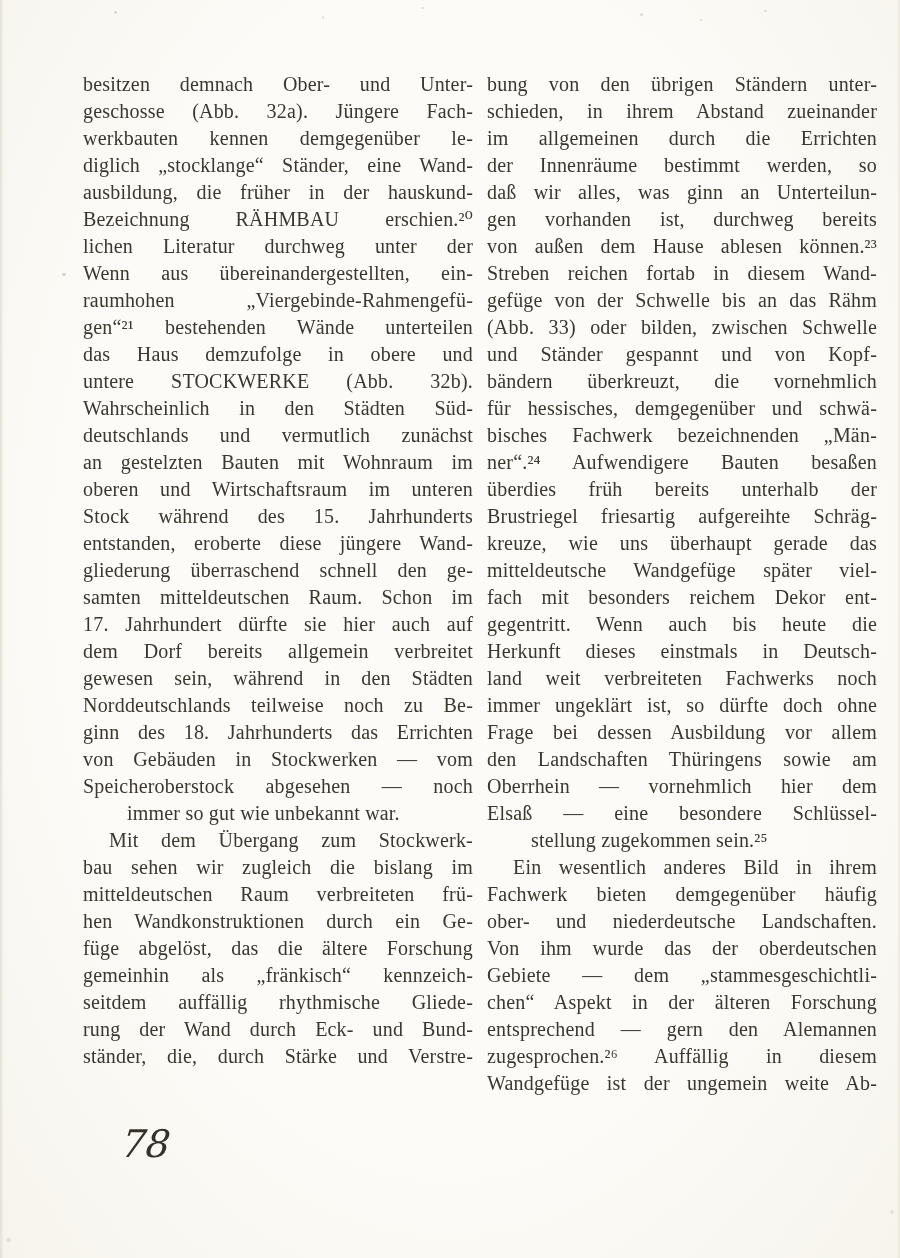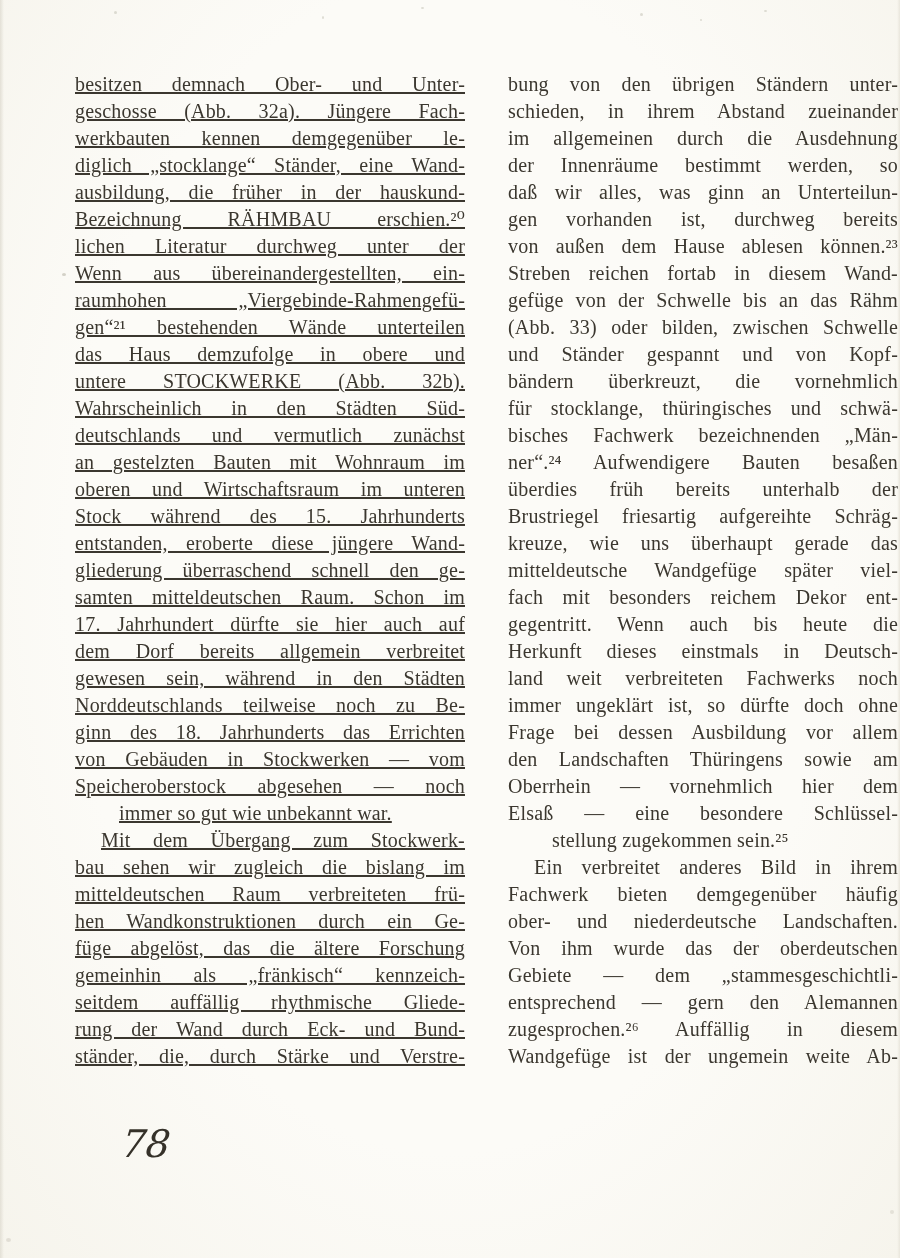--- a/index.html
+++ b/index.html
@@ -26,22 +26,22 @@
     position: absolute;
     right: 0; top: 0;
     width: 3px; height: 1258px;
     background: linear-gradient(to left, #e9e6dc, rgba(233,230,220,0));
   }
   .text-column {
     position: absolute;
     top: 71px;
     width: 390px;
   }
-  .col-left  { left: 75px; text-decoration: underline; }
-  .col-right { left: 508px; }
+  .col-left  { left: 83px; }
+  .col-right { left: 487px; }
   .textline {
     height: 27px;
     line-height: 27px;
     font-size: 20px;
     letter-spacing: 0.2px;
     text-align: justify;
     text-align-last: justify;
     overflow: hidden;
     white-space: normal;
   }
@@ -131,50 +131,51 @@
     <div class="textline">füge abgelöst, das die ältere Forschung</div>
     <div class="textline">gemeinhin als „fränkisch“ kennzeich-</div>
     <div class="textline">seitdem auffällig rhythmische Gliede-</div>
     <div class="textline">rung der Wand durch Eck- und Bund-</div>
     <div class="textline">ständer, die, durch Stärke und Verstre-</div>
   </div>
 
 <div class="text-column col-right">
     <div class="textline">bung von den übrigen Ständern unter-</div>
     <div class="textline">schieden, in ihrem Abstand zueinander</div>
-    <div class="textline">im allgemeinen durch die Ausdehnung</div>
+    <div class="textline">im allgemeinen durch die Errichten</div>
     <div class="textline">der Innenräume bestimmt werden, so</div>
     <div class="textline">daß wir alles, was ginn an Unterteilun-</div>
     <div class="textline">gen vorhanden ist, durchweg bereits</div>
     <div class="textline">von außen dem Hause ablesen können.²³</div>
     <div class="textline">Streben reichen fortab in diesem Wand-</div>
     <div class="textline">gefüge von der Schwelle bis an das Rähm</div>
     <div class="textline">(Abb. 33) oder bilden, zwischen Schwelle</div>
     <div class="textline">und Ständer gespannt und von Kopf-</div>
     <div class="textline">bändern überkreuzt, die vornehmlich</div>
-    <div class="textline">für stocklange, thüringisches und schwä-</div>
+    <div class="textline">für hessisches, demgegenüber und schwä-</div>
     <div class="textline">bisches Fachwerk bezeichnenden „Män-</div>
     <div class="textline">ner“.²⁴ Aufwendigere Bauten besaßen</div>
     <div class="textline">überdies früh bereits unterhalb der</div>
     <div class="textline">Brustriegel friesartig aufgereihte Schräg-</div>
     <div class="textline">kreuze, wie uns überhaupt gerade das</div>
     <div class="textline">mitteldeutsche Wandgefüge später viel-</div>
     <div class="textline">fach mit besonders reichem Dekor ent-</div>
     <div class="textline">gegentritt. Wenn auch bis heute die</div>
     <div class="textline">Herkunft dieses einstmals in Deutsch-</div>
     <div class="textline">land weit verbreiteten Fachwerks noch</div>
     <div class="textline">immer ungeklärt ist, so dürfte doch ohne</div>
     <div class="textline">Frage bei dessen Ausbildung vor allem</div>
     <div class="textline">den Landschaften Thüringens sowie am</div>
     <div class="textline">Oberrhein — vornehmlich hier dem</div>
     <div class="textline">Elsaß — eine besondere Schlüssel-</div>
     <div class="textline par-end">stellung zugekommen sein.²⁵</div>
-    <div class="textline indent">Ein verbreitet anderes Bild in ihrem</div>
+    <div class="textline indent">Ein wesentlich anderes Bild in ihrem</div>
     <div class="textline">Fachwerk bieten demgegenüber häufig</div>
     <div class="textline">ober- und niederdeutsche Landschaften.</div>
     <div class="textline">Von ihm wurde das der oberdeutschen</div>
     <div class="textline">Gebiete — dem „stammesgeschichtli-</div>
+    <div class="textline">chen“ Aspekt in der älteren Forschung</div>
     <div class="textline">entsprechend — gern den Alemannen</div>
     <div class="textline">zugesprochen.²⁶ Auffällig in diesem</div>
     <div class="textline">Wandgefüge ist der ungemein weite Ab-</div>
   </div>
 
 <div class="page-number">78</div>
 
 </body></html>

